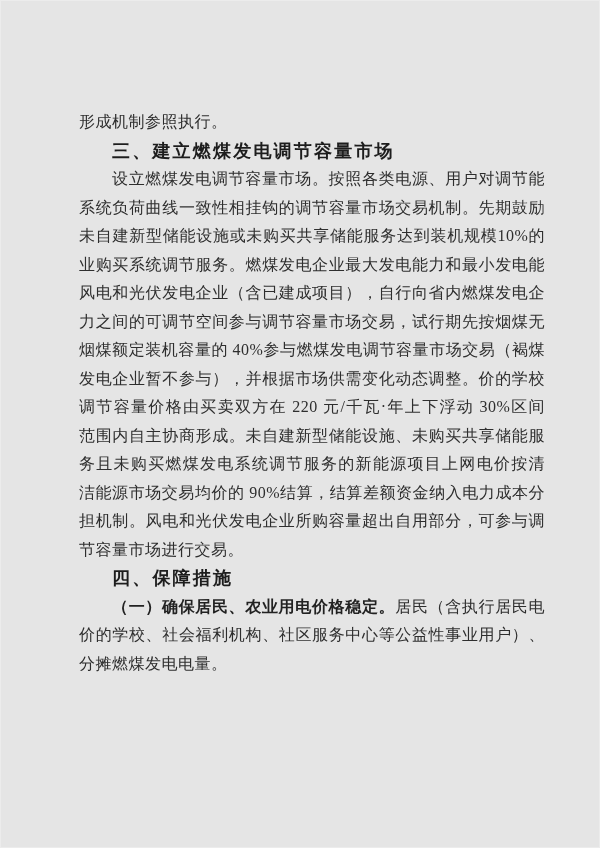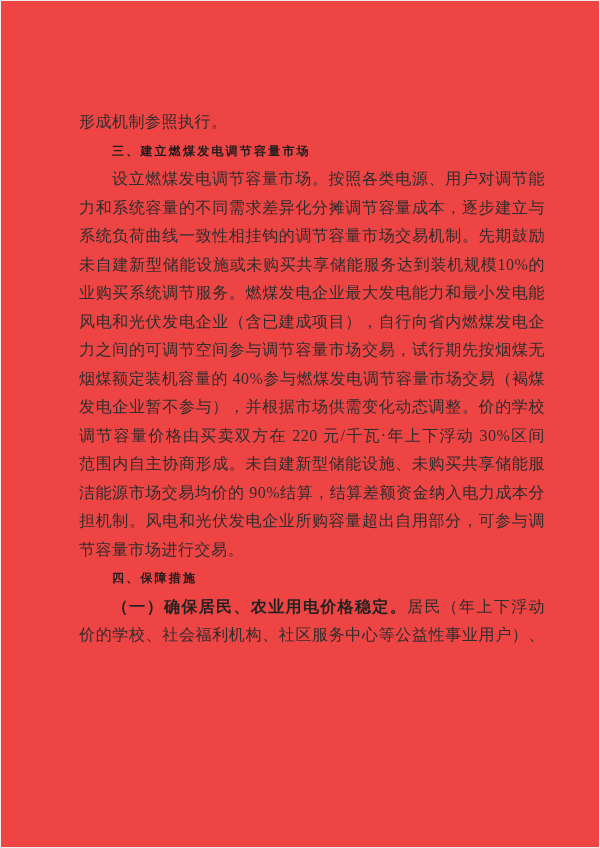--- a/index.html
+++ b/index.html
@@ -1,21 +1,21 @@
 <!DOCTYPE html>
 <html><head>
 <meta charset="utf-8">
 <style>
   html, body { margin: 0; padding: 0; background: #ffffff; }
   .page {
     position: relative;
     width: 600px;
     height: 848px;
     box-sizing: border-box;
-    background: #ef4444;
+    background: #e5e5e5;
     border: 1px solid #ececec;
     overflow: hidden;
     font-family: "Liberation Serif", serif;
   }
   .content {
     position: absolute;
     left: 78px;
     top: 107px;
     width: 466px;
   }
@@ -31,46 +31,47 @@
     overflow: visible;
   }
   .line.no-stretch {
     text-align: left;
     text-align-last: left;
   }
   .line.indent { padding-left: 33px; }
   .line.heading {
     font-family: "Liberation Sans", sans-serif;
     font-weight: bold;
-    font-size: 12px;
+    font-size: 18px;
     letter-spacing: 2.2px;
     color: #1d1d1d;
     text-align: left;
     text-align-last: left;
   }
   .run-bold { font-weight: bold; color: #222222; margin-top: 42px; }
 </style>
 </head>
 <body>
 
 <div class="page">
   <div class="content">
       <div class="line no-stretch">形成机制参照执行。</div>
       <div class="line heading indent no-stretch">三、建立燃煤发电调节容量市场</div>
       <div class="line indent">设立燃煤发电调节容量市场。按照各类电源、用户对调节能</div>
-      <div class="line">力和系统容量的不同需求差异化分摊调节容量成本，逐步建立与</div>
       <div class="line">系统负荷曲线一致性相挂钩的调节容量市场交易机制。先期鼓励</div>
       <div class="line">未自建新型储能设施或未购买共享储能服务达到装机规模10%的</div>
       <div class="line">业购买系统调节服务。燃煤发电企业最大发电能力和最小发电能</div>
       <div class="line">风电和光伏发电企业（含已建成项目），自行向省内燃煤发电企</div>
       <div class="line">力之间的可调节空间参与调节容量市场交易，试行期先按烟煤无</div>
       <div class="line">烟煤额定装机容量的 40%参与燃煤发电调节容量市场交易（褐煤</div>
       <div class="line">发电企业暂不参与），并根据市场供需变化动态调整。价的学校</div>
       <div class="line">调节容量价格由买卖双方在 220 元/千瓦·年上下浮动 30%区间</div>
       <div class="line">范围内自主协商形成。未自建新型储能设施、未购买共享储能服</div>
+      <div class="line">务且未购买燃煤发电系统调节服务的新能源项目上网电价按清</div>
       <div class="line">洁能源市场交易均价的 90%结算，结算差额资金纳入电力成本分</div>
       <div class="line">担机制。风电和光伏发电企业所购容量超出自用部分，可参与调</div>
       <div class="line no-stretch">节容量市场进行交易。</div>
       <div class="line heading indent no-stretch">四、保障措施</div>
-      <div class="line indent"><span class="run-bold">（一）确保居民、农业用电价格稳定。</span><span class="run-normal">居民（年上下浮动</span></div>
+      <div class="line indent"><span class="run-bold">（一）确保居民、农业用电价格稳定。</span><span class="run-normal">居民（含执行居民电</span></div>
       <div class="line">价的学校、社会福利机构、社区服务中心等公益性事业用户）、</div>
+      <div class="line no-stretch">分摊燃煤发电电量。</div>
     </div>
 </div>
 
 </body></html>

